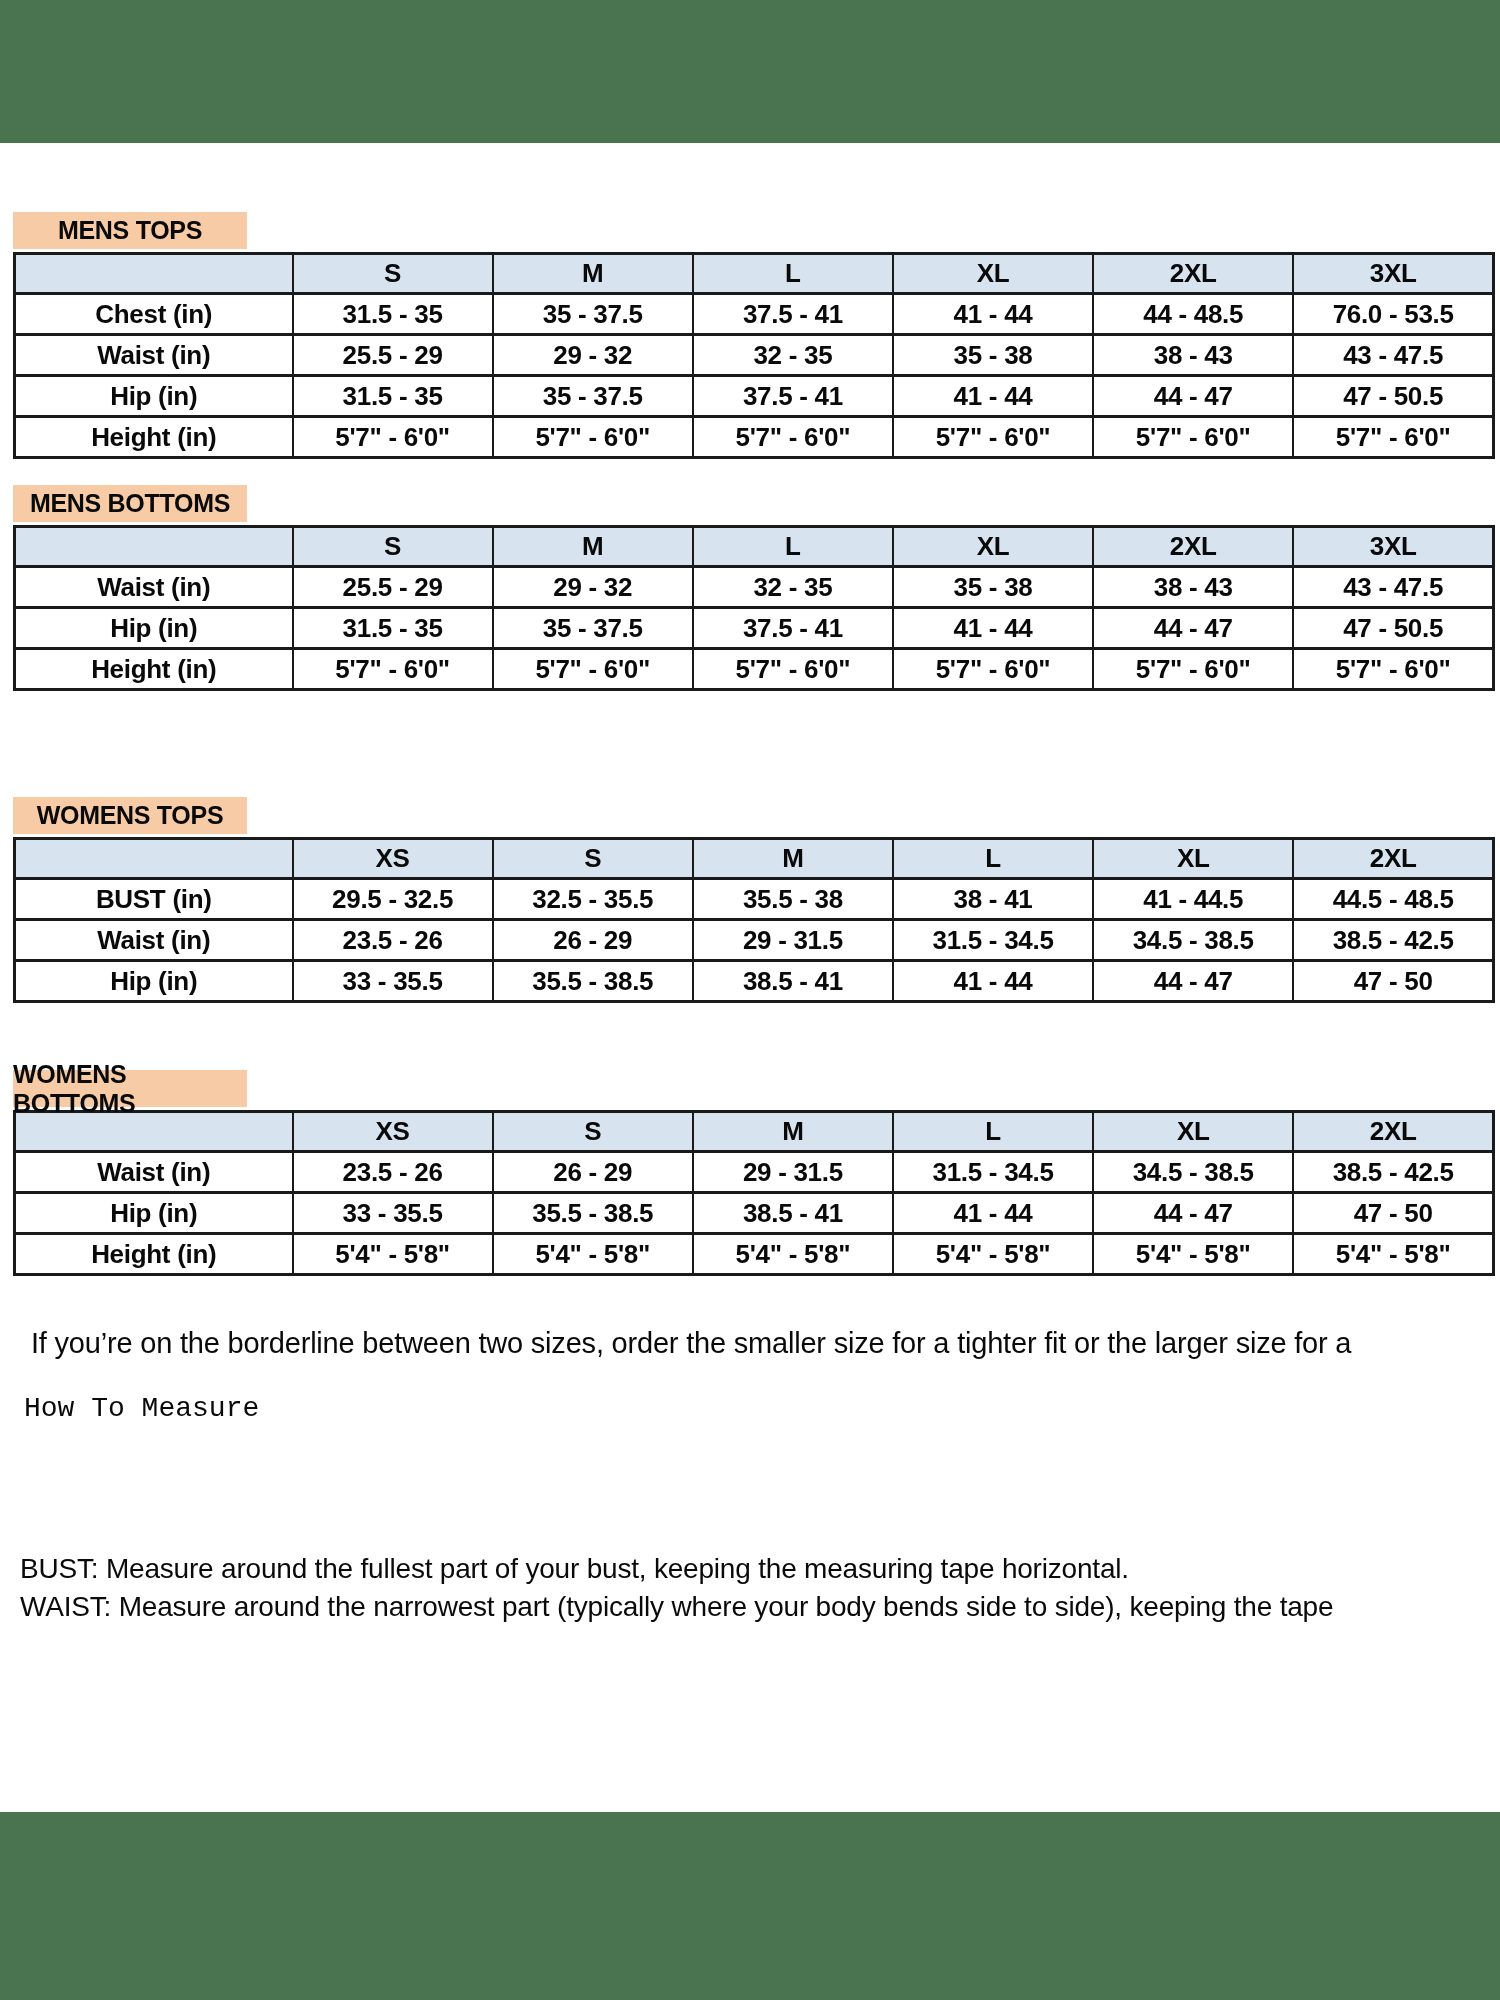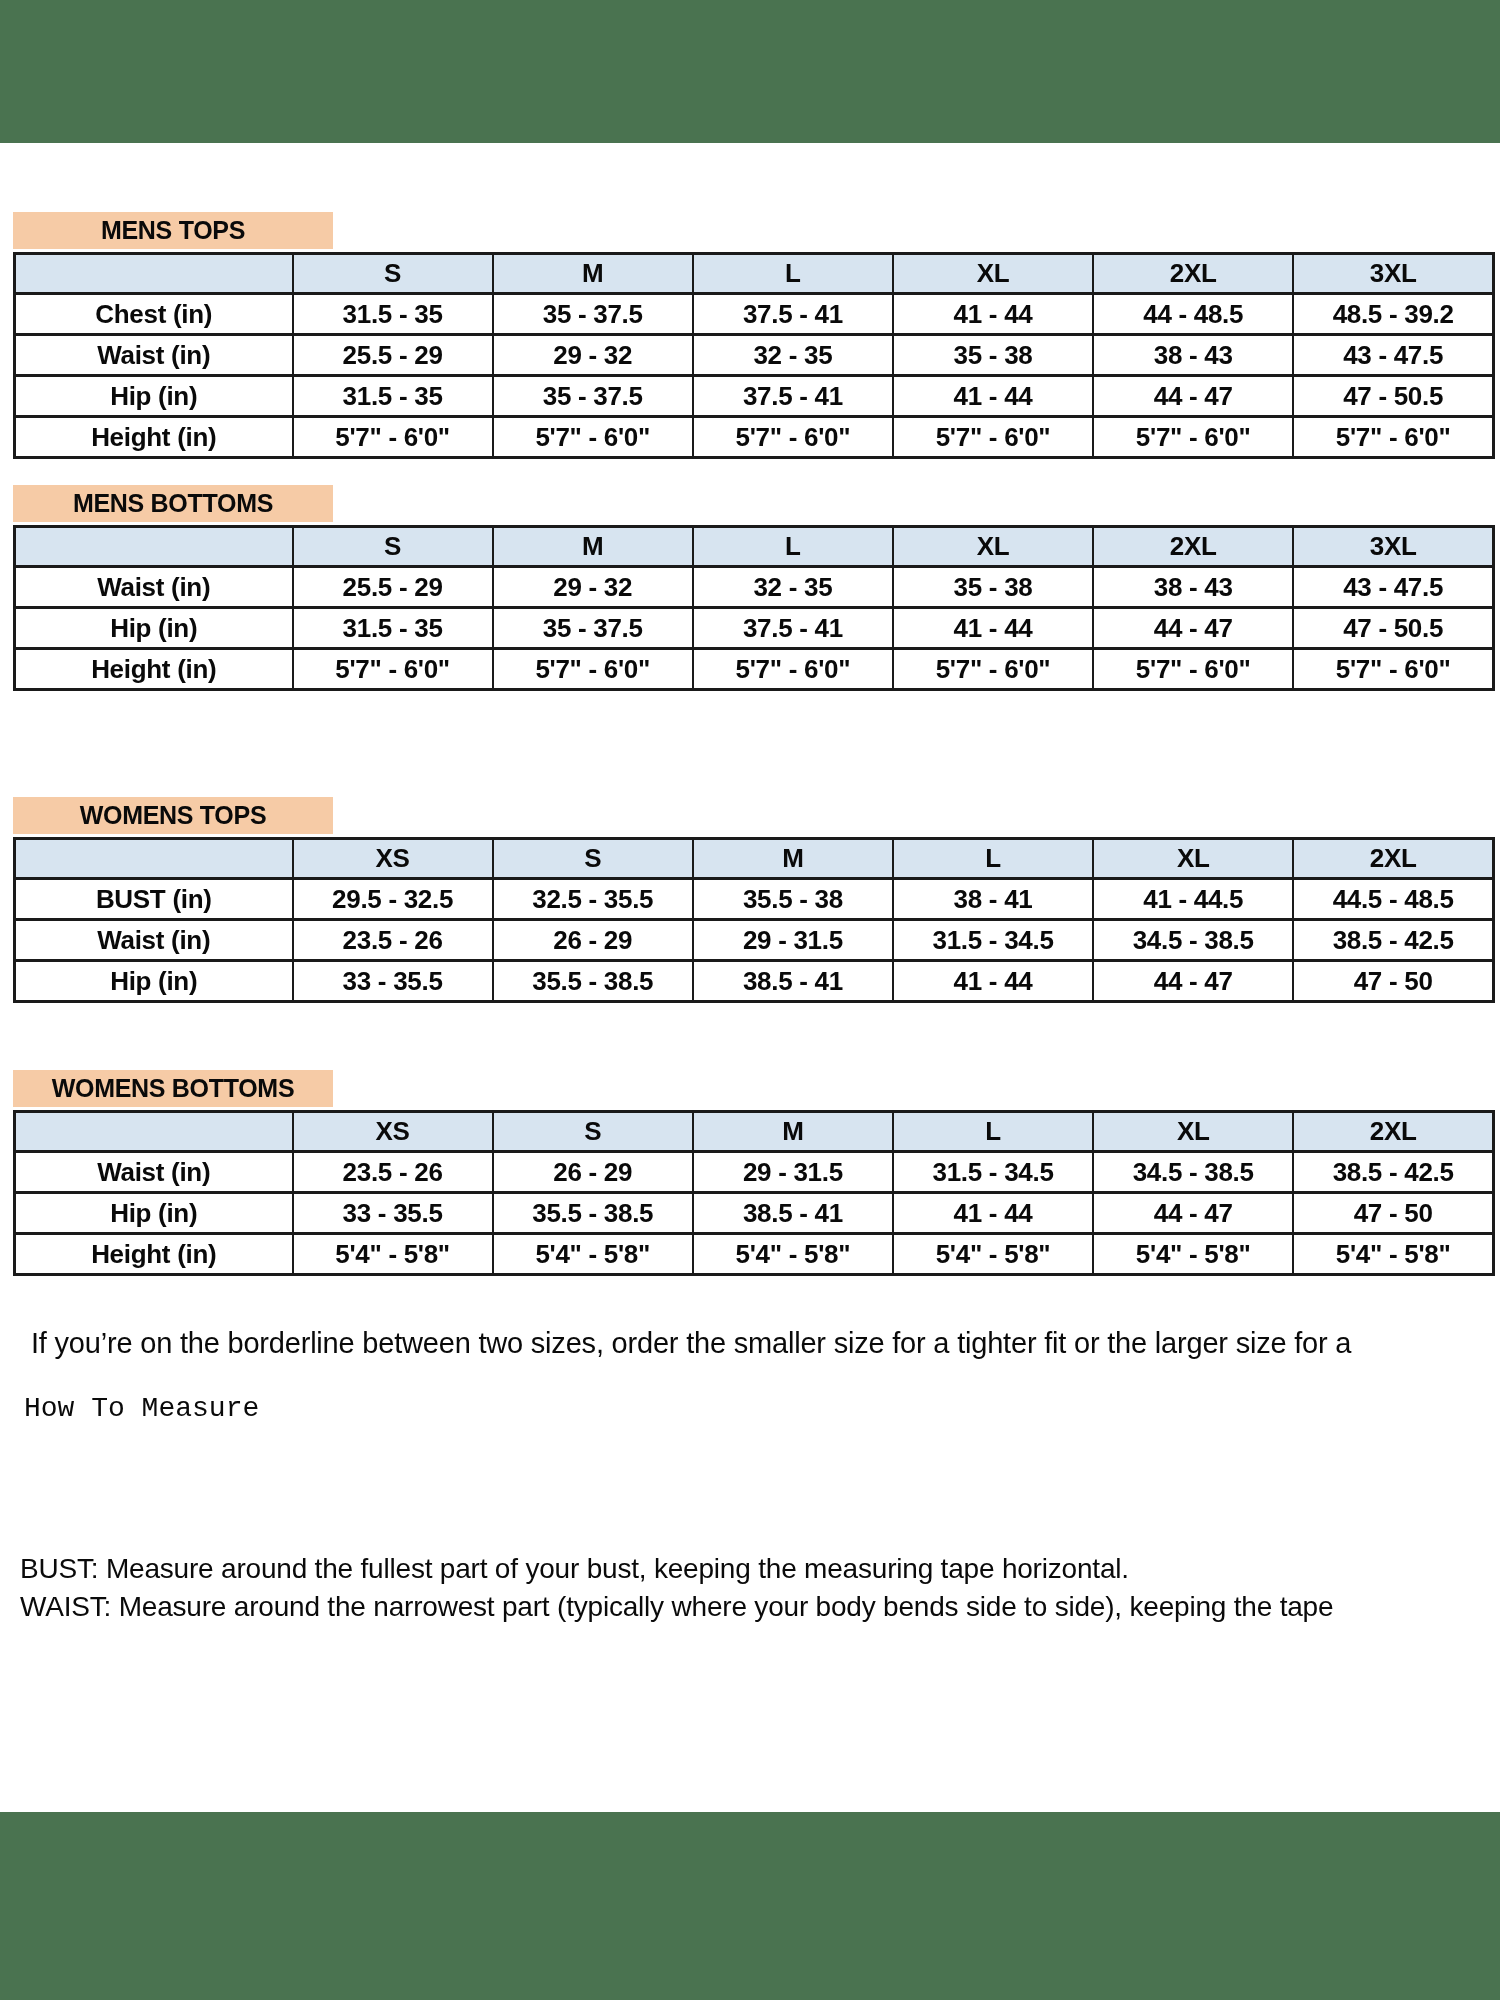--- a/index.html
+++ b/index.html
@@ -18,21 +18,21 @@
   .band-top { top: 0; height: 143px; }
   .band-bottom { top: 1812px; height: 188px; }
 
   .size-section { position: absolute; left: 13px; width: 1482px; }
   #sec0 { top: 212px; }
   #sec1 { top: 485px; }
   #sec2 { top: 797px; }
   #sec3 { top: 1070px; }
 
   .section-label {
-    width: 320px; height: 37px;
+    width: 234px; height: 37px;
     background: #F6CBA6;
     display: flex; align-items: center; justify-content: center;
     font-weight: bold; font-size: 25px;
     letter-spacing: -0.3px;
     margin-bottom: 3px;
   }
 
   table.size-table {
     border-collapse: collapse;
     table-layout: fixed;
@@ -101,21 +101,21 @@
           </tr>
         </thead>
         <tbody>
           <tr>
             <td>Chest (in)</td>
             <td>31.5 - 35</td>
             <td>35 - 37.5</td>
             <td>37.5 - 41</td>
             <td>41 - 44</td>
             <td>44 - 48.5</td>
-            <td>48.5 - 39.2</td>
+            <td>76.0 - 53.5</td>
           </tr>
           <tr>
             <td>Waist (in)</td>
             <td>25.5 - 29</td>
             <td>29 - 32</td>
             <td>32 - 35</td>
             <td>35 - 38</td>
             <td>38 - 43</td>
             <td>43 - 47.5</td>
           </tr>

